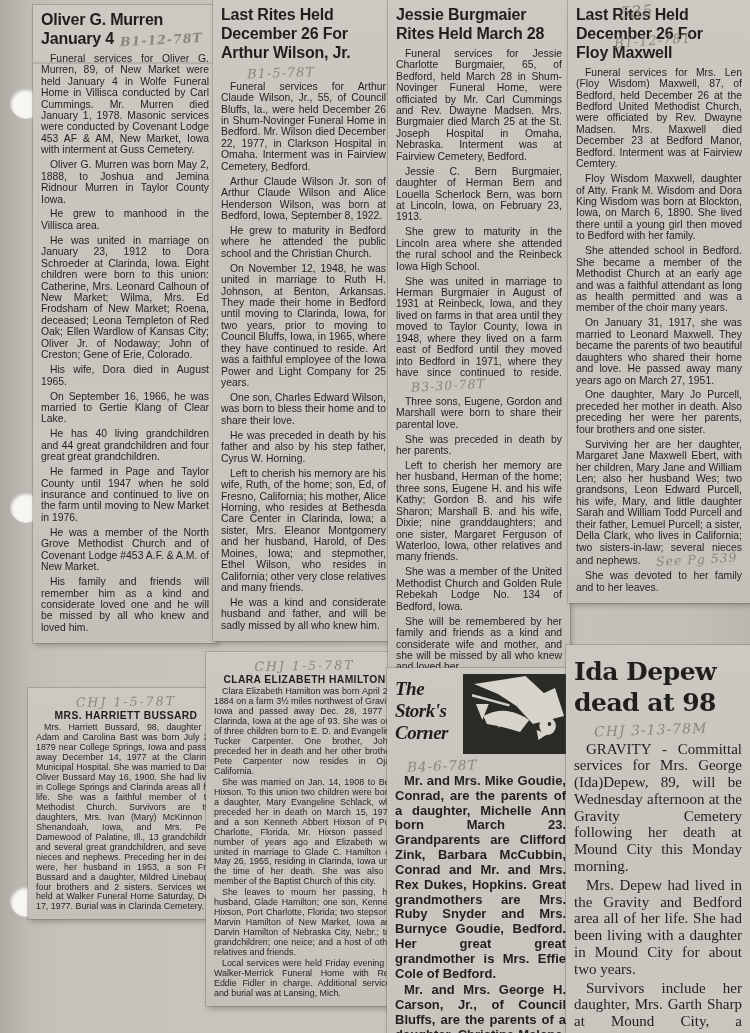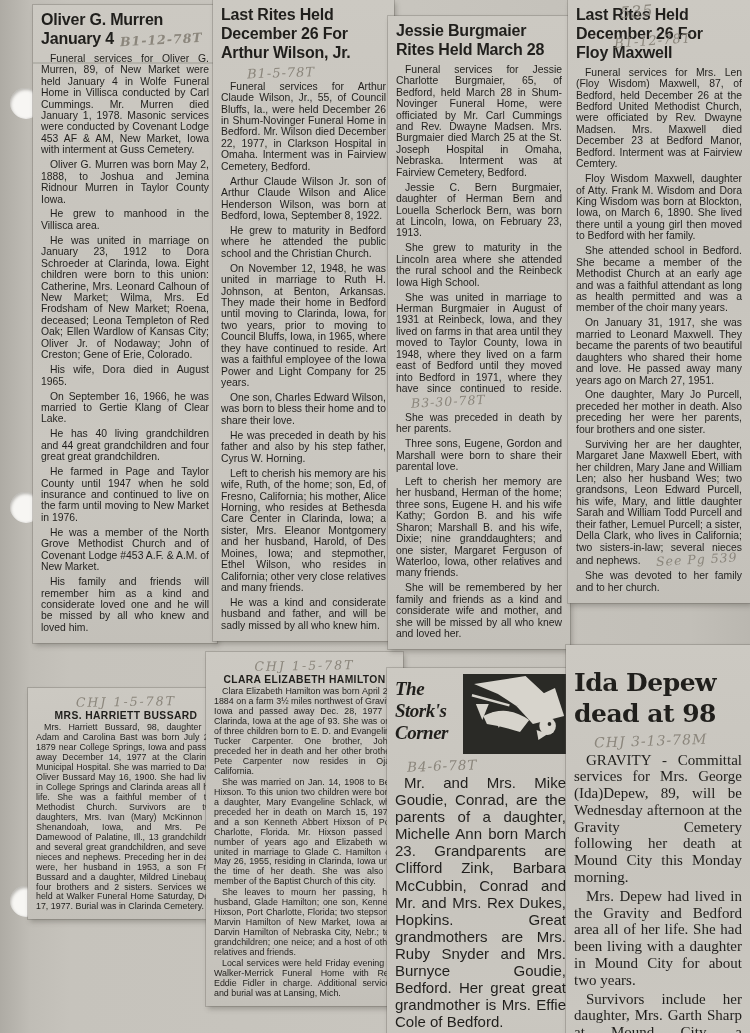--- a/index.html
+++ b/index.html
@@ -23,41 +23,41 @@
     background:#cac7c0;color:#201f1c;
     box-shadow:0 0 0 1px rgba(94,91,84,.28), 2px 3px 5px rgba(60,57,50,.30);
   }
   .clip.texture{background:linear-gradient(180deg,#ccc9c2 0,#c7c4bd 40%,#cac7c0 70%,#c3c0b9 100%);}
   .hl{font-weight:bold;font-size:16px;line-height:1.18;letter-spacing:-.2px;margin:0 0 4px;}
   .hl-line{white-space:nowrap;}
   .bp{margin:0 0 3.5px;text-indent:9px;text-align:justify;}
   .col .bp{font-size:10.4px;line-height:1.1;}
   .small .bp{font-size:8.9px;line-height:1.12;text-indent:8px;margin:0 0 1px;}
   .serif .bp{font-family:"Liberation Serif",serif;font-size:15px;line-height:1.12;text-indent:12px;margin:0 0 2px;}
-  .stork-clip .bp{font-size:15px;line-height:1.14;font-weight:400;margin:0 0 2px;}
+  .stork-clip .bp{font-size:13px;line-height:1.14;font-weight:700;margin:0 0 2px;}
   .hand{
     font-family:"DejaVu Serif",serif;font-style:italic;
     color:#8b867c;font-size:13px;letter-spacing:1px;white-space:nowrap;
   }
   .hand-inline{display:inline-block;transform:rotate(-3deg);margin-left:6px;font-size:12.5px;}
   .hand-block{display:block;transform:rotate(-2deg);margin:0 0 2px 26px;}
   .hand-center{display:block;text-align:center;transform:rotate(-1deg);font-size:12.5px;letter-spacing:2px;margin:0 0 1px;}
   .small-title{text-align:center;font-weight:bold;font-size:10.3px;letter-spacing:.4px;margin:0 0 2px;}
   .seam{position:absolute;left:0;right:0;height:2px;background:rgba(80,76,68,.18);}
   
   .stork-head{display:flex;align-items:flex-start;margin-bottom:2px;}
   .stork-title{
     width:66px;font-family:"Liberation Serif",serif;font-weight:bold;
     font-size:19px;line-height:1.15;letter-spacing:-.5px;padding-top:4px;font-style:italic;
   }
   .stork-art{flex:1;height:80px;margin-left:2px;}
   
   .hl-big{
     font-family:"DejaVu Serif",serif;font-weight:bold;
-    font-size:25px;line-height:1.25;letter-spacing:-.5px;margin:16px 0 2px;
+    font-size:25px;line-height:1.25;letter-spacing:-.5px;margin:5px 0 2px;
   }
   .depew-hand{display:block;transform:rotate(-2deg);margin:0 0 4px 20px;font-size:14px;}
   .mx-pageno{position:absolute;top:2px;left:52px;font-size:16px;transform:rotate(-4deg);}
   .mx-hand{position:absolute;top:33px;left:46px;transform:rotate(-4deg);}
   .wm-hand{margin-top:-3px;}
 </style>
 </head>
 <body>
 
 <div class="page">
@@ -117,35 +117,36 @@
     <span class="hand hand-center">CHJ 1-5-78T</span>
     <div class="small-title">CLARA ELIZABETH HAMILTON</div>
     <div class="body">
         <p class="bp">Clara Elizabeth Hamilton was born April 26, 1884 on a farm 3½ miles northwest of Gravity, Iowa and passed away Dec. 28, 1977 in Clarinda, Iowa at the age of 93. She was one of three children born to E. D. and Evangeline Tucker Carpenter. One brother, John, preceded her in death and her other brother, Pete Carpenter now resides in Ojar, California.</p>
         <p class="bp">She was married on Jan. 14, 1908 to Bert Hixson. To this union two children were born, a daughter, Mary Evangeline Schlack, who preceded her in death on March 15, 1974, and a son Kenneth Abbert Hixson of Port Charlotte, Florida. Mr. Hixson passed a number of years ago and Elizabeth was united in marriage to Glade C. Hamilton on May 26, 1955, residing in Clarinda, Iowa until the time of her death. She was also a member of the Baptist Church of this city.</p>
         <p class="bp">She leaves to mourn her passing, her husband, Glade Hamilton; one son, Kenneth Hixson, Port Charlotte, Florida; two stepsons, Marvin Hamilton of New Market, Iowa and Darvin Hamilton of Nebraska City, Nebr.; ten grandchildren; one neice; and a host of other relatives and friends.</p>
         <p class="bp">Local services were held Friday evening at Walker-Merrick Funeral Home with Rev. Eddie Fidler in charge. Additional services and burial was at Lansing, Mich.</p>
       </div>
   </div>
 
-  <div class="clip col texture" style="left:388px;top:16px;width:182px;">
+  <div class="clip col texture" style="left:388px;top:0;width:182px;">
     <div class="hl">
       <div class="hl-line">Jessie Burgmaier</div>
       <div class="hl-line">Rites Held March 28</div>
     </div>
     <div class="body">
         <p class="bp">Funeral services for Jessie Charlotte Burgmaier, 65, of Bedford, held March 28 in Shum-Novinger Funeral Home, were officiated by Mr. Carl Cummings and Rev. Dwayne Madsen. Mrs. Burgmaier died March 25 at the St. Joseph Hospital in Omaha, Nebraska. Interment was at Fairview Cemetery, Bedford.</p>
         <p class="bp">Jessie C. Bern Burgmaier, daughter of Herman Bern and Louella Scherlock Bern, was born at Lincoln, Iowa, on February 23, 1913.</p>
         <p class="bp">She grew to maturity in the Lincoln area where she attended the rural school and the Reinbeck Iowa High School.</p>
       </div>
     <p class="bp"><span>She was united in marriage to Herman Burgmaier in August of 1931 at Reinbeck, Iowa, and they lived on farms in that area until they moved to Taylor County, Iowa in 1948, where they lived on a farm east of Bedford until they moved into Bedford in 1971, where they have since continued to reside.</span><span class="hand hand-inline">B3-30-78T</span></p>
     <div class="body">
+        <p class="bp">Three sons, Eugene, Gordon and Marshall were born to share their parental love.</p>
         <p class="bp">She was preceded in death by her parents.</p>
-        <p class="bp">Three sons, Eugene, Gordon and Marshall were born to share their parental love.</p>
         <p class="bp">Left to cherish her memory are her husband, Herman of the home; three sons, Eugene H. and his wife Kathy; Gordon B. and his wife Sharon; Marshall B. and his wife, Dixie; nine granddaughters; and one sister, Margaret Ferguson of Waterloo, Iowa, other relatives and many friends.</p>
+        <p class="bp">She was a member of the United Methodist Church and Golden Rule Rebekah Lodge No. 134 of Bedford, Iowa.</p>
         <p class="bp">She will be remembered by her family and friends as a kind and considerate wife and mother, and she will be missed by all who knew and loved her.</p>
       </div>
   </div>
 
   <div class="clip stork-clip texture" style="left:387px;top:668px;width:187px;">
     <div class="stork-head">
       <div class="stork-title">The Stork's Corner</div>
       <div class="stork-art">
         <svg width="100%" height="100%" viewBox="0 0 112 80" preserveAspectRatio="none" aria-hidden="true">
           <rect width="112" height="80" fill="#2a2a26"></rect>
@@ -178,21 +179,21 @@
     </div>
     <div class="body">
         <p class="bp">Funeral services for Mrs. Len (Floy Wisdom) Maxwell, 87, of Bedford, held December 26 at the Bedford United Methodist Church, were officiated by Rev. Dwayne Madsen. Mrs. Maxwell died December 23 at Bedford Manor, Bedford. Interment was at Fairview Cemtery.</p>
         <p class="bp">Floy Wisdom Maxwell, daughter of Atty. Frank M. Wisdom and Dora King Wisdom was born at Blockton, Iowa, on March 6, 1890. She lived there until a young girl then moved to Bedford with her family.</p>
         <p class="bp">She attended school in Bedford. She became a member of the Methodist Church at an early age and was a faithful attendant as long as health permitted and was a member of the choir many years.</p>
         <p class="bp">On January 31, 1917, she was married to Leonard Maxwell. They became the parents of two beautiful daughters who shared their home and love. He passed away many years ago on March 27, 1951.</p>
         <p class="bp">One daughter, Mary Jo Purcell, preceded her mother in death. Also preceding her were her parents, four brothers and one sister.</p>
       </div>
     <p class="bp"><span>Surviving her are her daughter, Margaret Jane Maxwell Ebert, with her children, Mary Jane and William Len; also her husband Wes; two grandsons, Leon Edward Purcell, his wife, Mary, and little daughter Sarah and William Todd Purcell and their father, Lemuel Purcell; a sister, Della Clark, who lives in California; two sisters-in-law; several nieces and nephews.</span><span class="hand hand-inline">See Pg 539</span></p>
     <div class="body">
-        <p class="bp">She was devoted to her family and to her church.</p>
+        <p class="bp">She was devoted to her family and to her leaves.</p>
       </div>
   </div>
 
   <div class="clip serif texture" style="left:566px;top:645px;width:184px;">
     <div class="hl-big">
       <div>Ida Depew</div>
       <div>dead at 98</div>
     </div>
     <span class="hand depew-hand">CHJ 3-13-78M</span>
     <div class="body">

